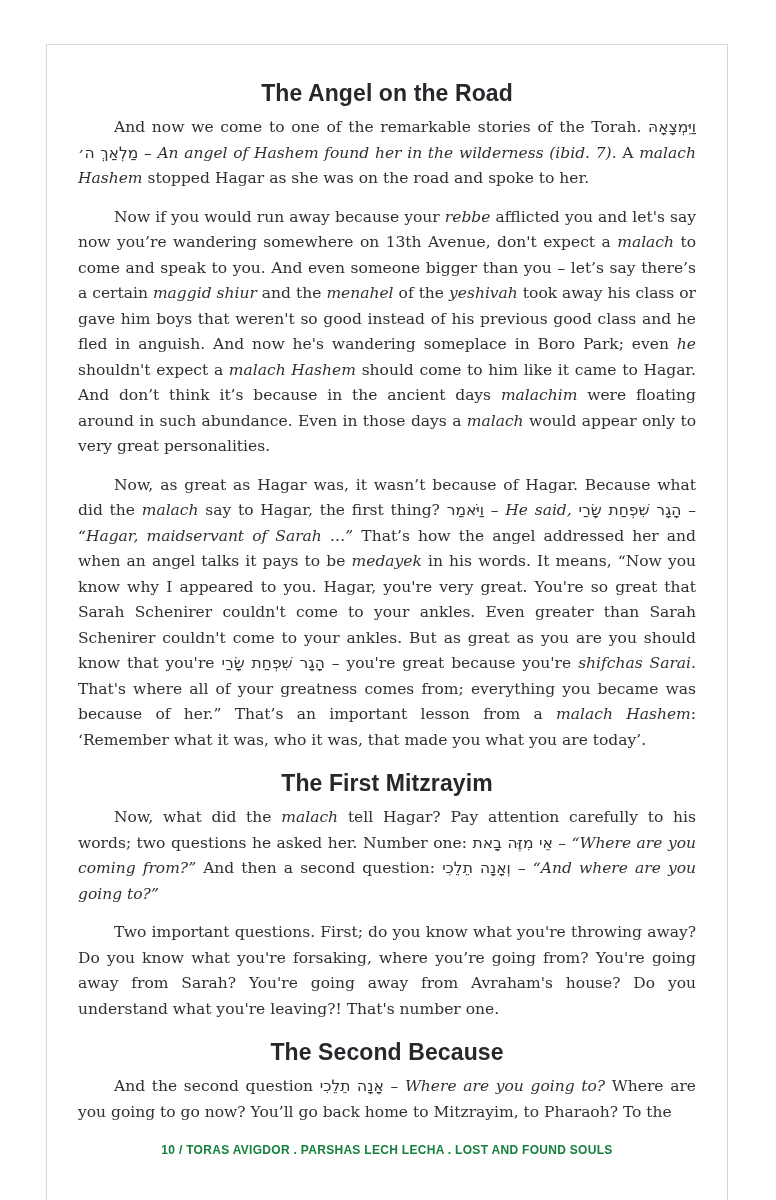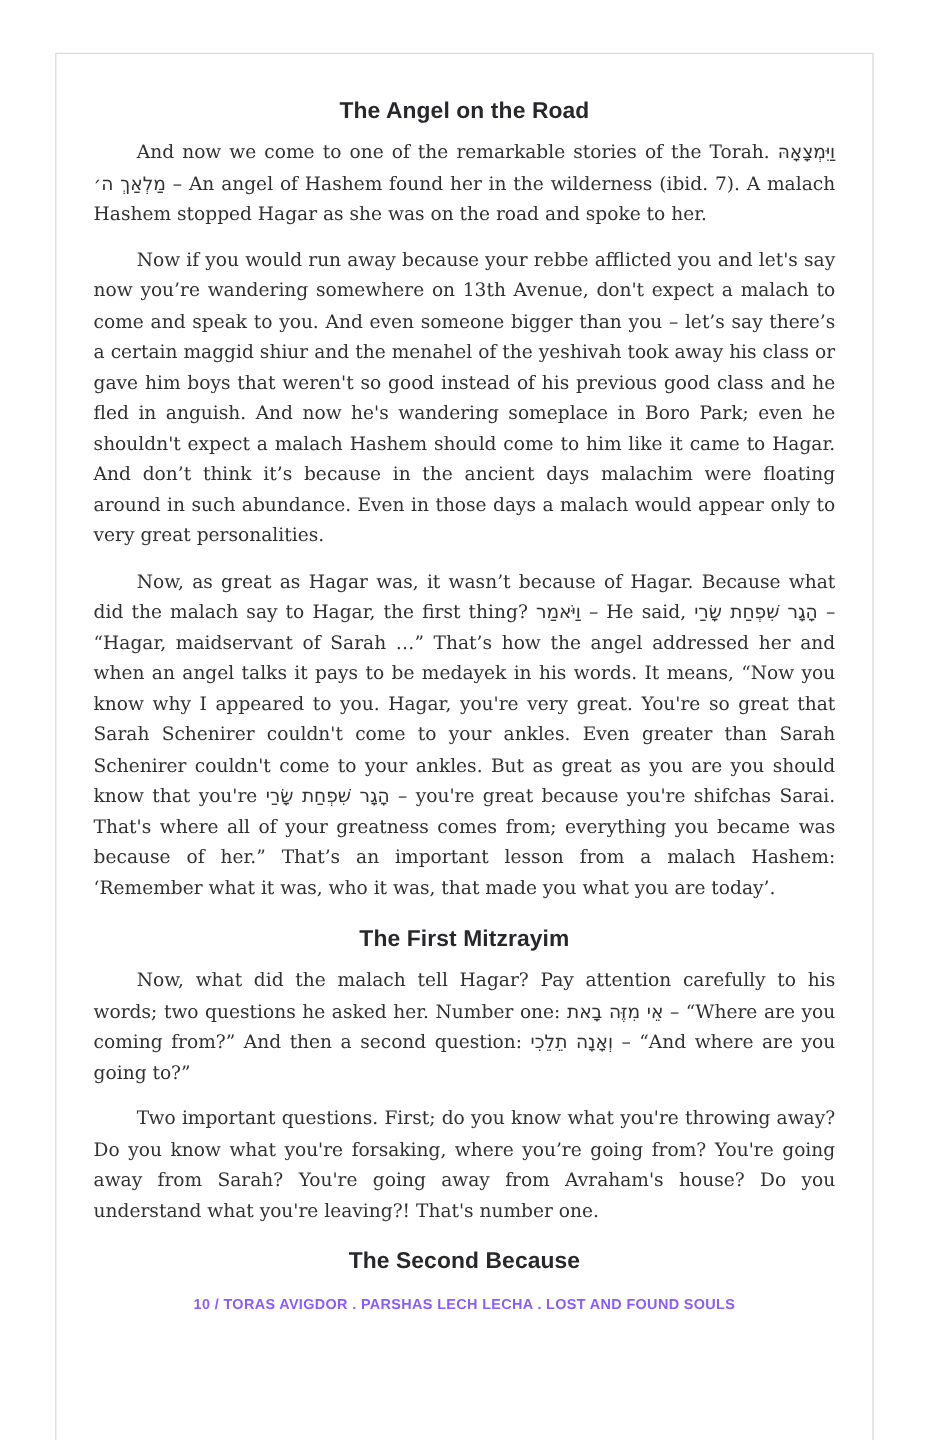--- a/index.html
+++ b/index.html
@@ -24,50 +24,50 @@
     box-sizing: border-box;
     border: 1px solid #d8d8d8;
     background: #ffffff;
   }
   .content {
     padding: 38px 31px 0 31px;
   }
   .section-heading {
     font-family: "Liberation Sans", sans-serif;
     font-weight: 700;
-    font-size: 19px;
+    font-size: 23px;
     line-height: 20px;
     letter-spacing: 0.1px;
     color: #27272c;
     text-align: center;
     margin: 20px 0 12px 0;
   }
   .section:first-child .section-heading {
     margin-top: 0;
   }
   .body-para {
     font-family: "DejaVu Serif", serif;
     font-size: 15.5px;
     line-height: 25.5px;
     color: #303030;
     text-align: justify;
     text-indent: 36px;
     margin: 0 0 13px 0;
   }
-  .run-i { }
+  .run-i { font-style: italic; }
   .run-h {
     font-family: "DejaVu Serif", "DejaVu Sans", serif;
     unicode-bidi: embed;
   }
   .page-footer {
     font-family: "Liberation Sans", sans-serif;
     font-weight: 700;
     font-size: 12px;
     letter-spacing: 0.3px;
-    color: #8b5cf6;
+    color: #15803d;
     text-align: center;
     margin-top: 18px;
     white-space: nowrap;
   }
 </style>
 </head>
 <body>
 
 <div class="page">
   <div class="content">
@@ -80,18 +80,19 @@
     </div>
 
     <div class="section">
       <h2 class="section-heading">The First Mitzrayim</h2>
       <p class="body-para"><span class="run-r">Now, what did the </span><span class="run-i">malach</span><span class="run-r"> tell Hagar? Pay attention carefully to his words; two questions he asked her. Number one: </span><span class="run-h" dir="rtl" lang="he">אֵי מִזֶּה בָאת</span><span class="run-r"> – </span><span class="run-i">“Where are you coming from?”</span><span class="run-r"> And then a second question: </span><span class="run-h" dir="rtl" lang="he">וְאָנָה תֵלֵכִי</span><span class="run-r"> – </span><span class="run-i">“And where are you going to?”</span></p>
       <p class="body-para"><span class="run-r">Two important questions. First; do you know what you're throwing away? Do you know what you're forsaking, where you’re going from? You're going away from Sarah? You're going away from Avraham's house? Do you understand what you're leaving?! That's number one.</span></p>
     </div>
 
     <div class="section">
       <h2 class="section-heading">The Second Because</h2>
+      <p class="body-para"><span class="run-r">And the second question </span><span class="run-h" dir="rtl" lang="he">אָנָה תֵלֵכִי</span><span class="run-r"> – </span><span class="run-i">Where are you going to?</span><span class="run-r"> Where are you going to go now? You’ll go back home to Mitzrayim, to Pharaoh? To the</span></p>
     </div>
 
     <div class="page-footer">10 / TORAS AVIGDOR . PARSHAS LECH LECHA . LOST AND FOUND SOULS</div>
 
   </div>
 </div>
 
 </body></html>

